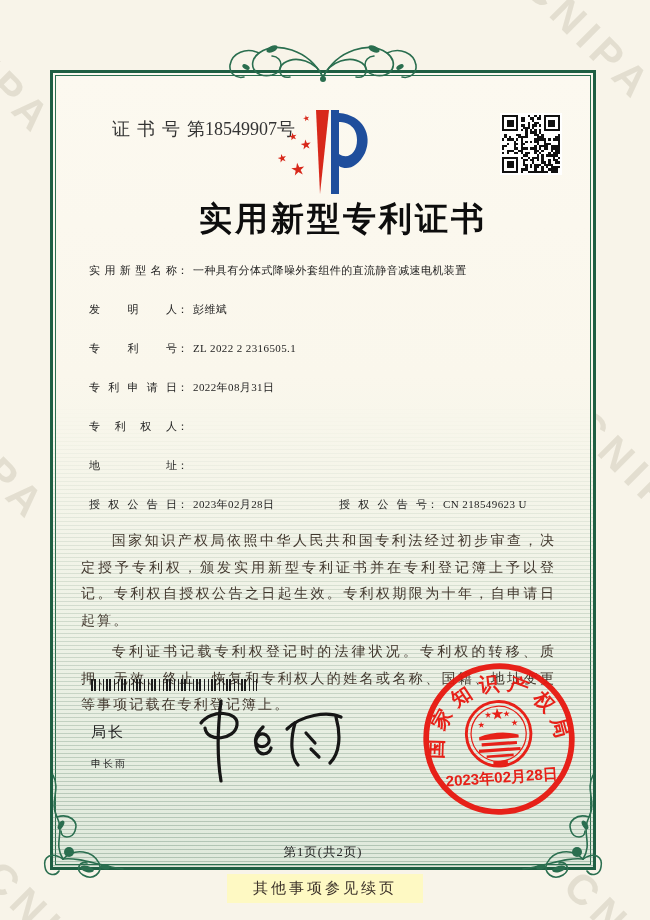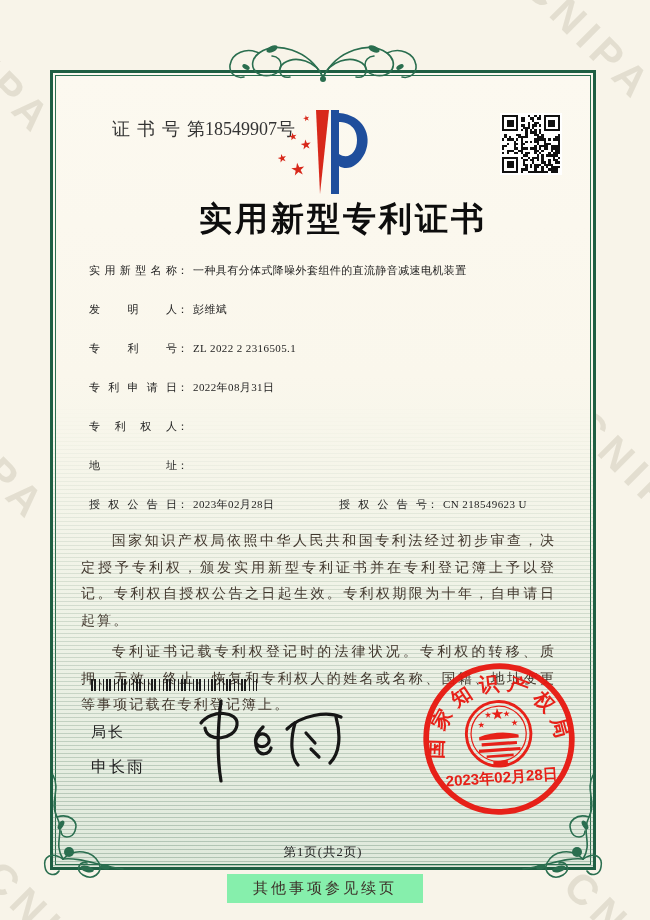--- a/index.html
+++ b/index.html
@@ -56,30 +56,30 @@
     text-indent:2.2em;text-align:justify;color:#42382e;
   }
   
   .barcode{
     position:absolute;left:38px;top:606px;width:166px;height:12px;
     background:
       repeating-linear-gradient(90deg,#1c1c1c 0 2px,transparent 2px 3px,#1c1c1c 3px 5px,transparent 5px 8px,#1c1c1c 8px 9px,transparent 9px 12px,#1c1c1c 12px 13px,transparent 13px 15px);
   }
   .sig-title{position:absolute;left:38px;top:650px;font-size:15px;letter-spacing:2px;
     font-family:"Liberation Sans","DejaVu Sans",sans-serif;color:#222;}
-  .sig-name{position:absolute;left:38px;top:684px;font-size:16px;letter-spacing:2px;
+  .sig-name{position:absolute;left:38px;top:684px;font-size:10px;letter-spacing:2px;
     font-family:Liberation Serif, serif;color:#222;}
   .sig-script{position:absolute;left:138px;top:620px;width:160px;height:100px;}
   
   .seal{position:absolute;left:368px;top:588px;width:156px;height:156px;transform:rotate(-4deg);opacity:0.95;}
   
   .page-no{position:absolute;left:0;right:0;bottom:6px;text-align:center;font-size:12.5px;color:#222;letter-spacing:1px;}
   .cont-note{
     position:absolute;left:50%;top:874px;transform:translateX(-50%);
-    background:#86efac;padding:5px 26px;font-size:15px;letter-spacing:3px;
+    background:#fef9c3;padding:5px 26px;font-size:15px;letter-spacing:3px;
     color:#3d332a;z-index:3;white-space:nowrap;
   }
 </style>
 </head>
 <body>
 
 <span class="wm" style="left:-52px;top:-4px;">CNIPA</span>
 <span class="wm" style="left:548px;top:-38px;">CNIPA</span>
 <span class="wm" style="left:402px;top:268px;">CNIPA</span>
 <span class="wm" style="left:-58px;top:382px;">CNIPA</span>

